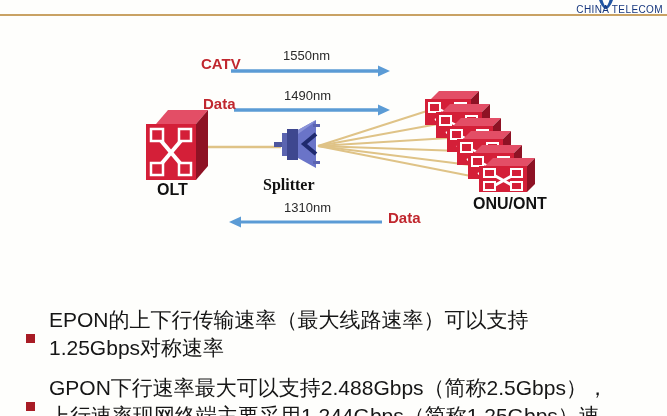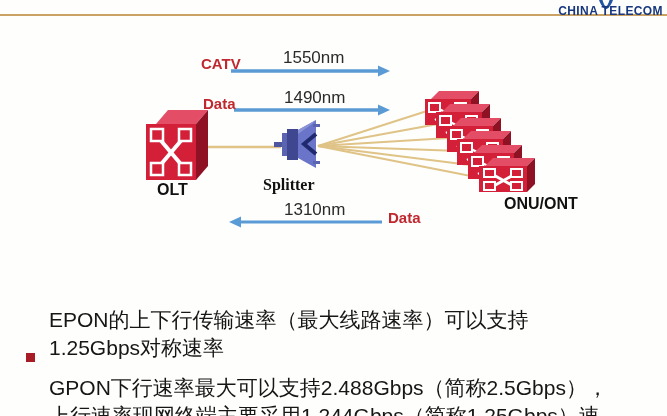--- a/index.html
+++ b/index.html
@@ -9,34 +9,34 @@
     font-family:"Liberation Sans","DejaVu Sans",sans-serif;
   }
   .slide{position:relative;width:667px;height:416px;overflow:hidden;background:#fefefc;}
 
   
   .gold-rule{position:absolute;left:0;top:14px;width:667px;height:2px;background:#c9a264;}
   .brand{position:absolute;right:3px;top:0;width:80px;height:14px;}
   .brand-mark{position:absolute;left:14px;top:0;}
   .brand-en{
     position:absolute;right:1px;top:4px;
-    font-size:12px;font-weight:bold;color:#17377e;letter-spacing:.4px;white-space:nowrap;text-align:center;
+    font-size:10px;font-weight:normal;color:#17377e;letter-spacing:.4px;white-space:nowrap;text-align:center;
   }
 
   
   .lbl{position:absolute;white-space:nowrap;}
   .lbl-red{color:#c0272e;font-weight:bold;font-size:15px;}
-  .lbl-wl{color:#2b2b2b;font-size:17px;}
+  .lbl-wl{color:#2b2b2b;font-size:13px;}
   .lbl-dev{color:#111;font-weight:bold;font-size:16px;}
 
   .diagram-svg{position:absolute;left:0;top:0;width:667px;height:300px;}
 
   
   .bullets{position:absolute;left:26px;top:306px;width:632px;}
-  .bullet-item{display:flex;align-items:flex-end;margin-bottom:12px;}
+  .bullet-item{display:flex;align-items:center;margin-bottom:12px;}
   .bullet-square{flex:0 0 auto;width:9px;height:9px;background:#a81c25;margin:10px 14px 0 0;}
   .bullet-text{
     font-size:21px;line-height:1.33;color:#161616;white-space:pre-line;
   }
 </style>
 </head>
 <body>
 
 <div class="slide">
 
@@ -163,21 +163,21 @@
   </svg>
 
   <div class="lbl lbl-red" style="left:201px;top:55px;">CATV</div>
   <div class="lbl lbl-wl" style="left:283px;top:48px;">1550nm</div>
   <div class="lbl lbl-red" style="left:203px;top:95px;">Data</div>
   <div class="lbl lbl-wl" style="left:284px;top:88px;">1490nm</div>
   <div class="lbl lbl-wl" style="left:284px;top:200px;text-align:right;">1310nm</div>
   <div class="lbl lbl-red" style="left:388px;top:209px;">Data</div>
   <div class="lbl lbl-dev" style="left:157px;top:181px;text-align:center;">OLT</div>
   <div class="lbl lbl-dev" style="left:263px;top:176px;font-family:Liberation Serif, serif;">Splitter</div>
-  <div class="lbl lbl-dev" style="left:473px;top:195px;margin-left:31px;">ONU/ONT</div>
+  <div class="lbl lbl-dev" style="left:473px;top:195px;">ONU/ONT</div>
 
   <div class="bullets">
     <div class="bullet-item">
       <span class="bullet-square"></span>
       <span class="bullet-text">EPON的上下行传输速率（最大线路速率）可以支持
 1.25Gbps对称速率</span>
     </div>
     <div class="bullet-item">
       <span class="bullet-square"></span>
       <span class="bullet-text">GPON下行速率最大可以支持2.488Gbps（简称2.5Gbps），

